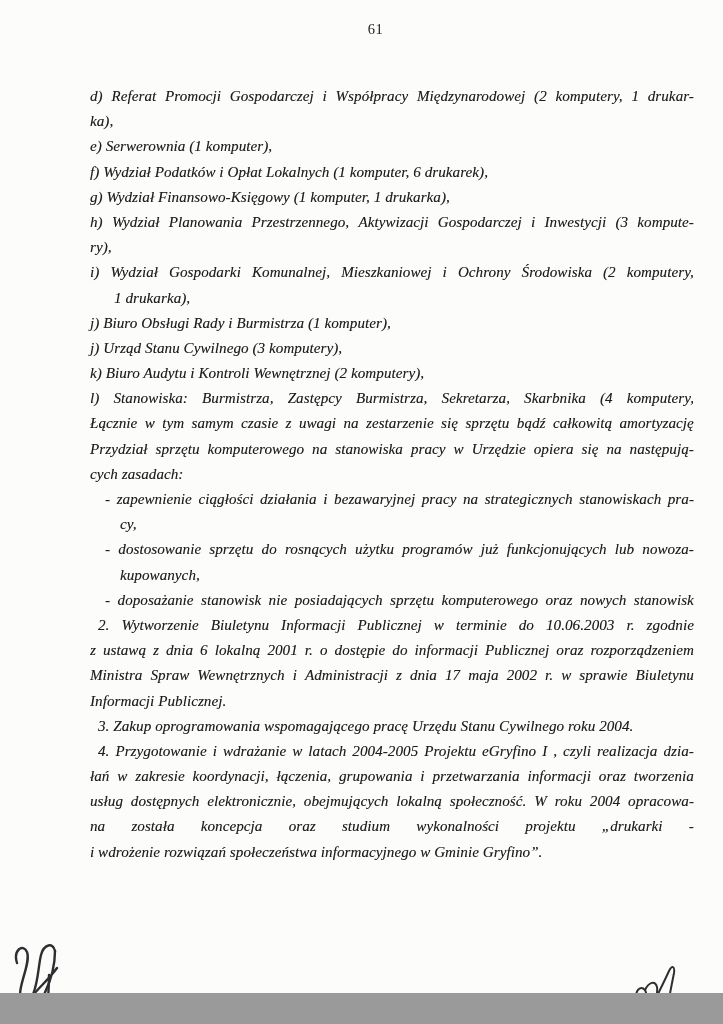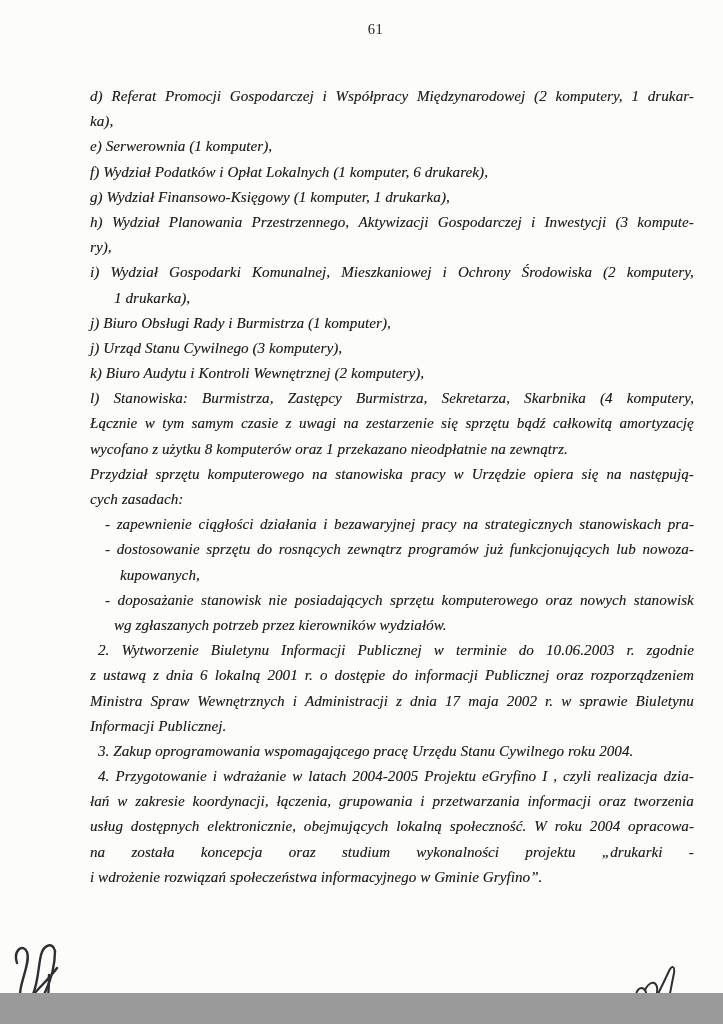--- a/index.html
+++ b/index.html
@@ -139,21 +139,20 @@
         <span>z</span>
         <span>uwagi</span>
         <span>na</span>
         <span>zestarzenie</span>
         <span>się</span>
         <span>sprzętu</span>
         <span>bądź</span>
         <span>całkowitą</span>
         <span>amortyzację</span>
       </div>
-      <div class="line ind0">wycofano z użytku 8 komputerów oraz 1 przekazano nieodpłatnie na zewnątrz.</div>
       <div class="line just ind0">
         <span>Przydział</span>
         <span>sprzętu</span>
         <span>komputerowego</span>
         <span>na</span>
         <span>stanowiska</span>
         <span>pracy</span>
         <span>w</span>
         <span>Urzędzie</span>
         <span>opiera</span>
@@ -168,47 +167,47 @@
         <span>ciągłości</span>
         <span>działania</span>
         <span>i</span>
         <span>bezawaryjnej</span>
         <span>pracy</span>
         <span>na</span>
         <span>strategicznych</span>
         <span>stanowiskach</span>
         <span>pra-</span>
       </div>
+      <div class="line ind4">cy,</div>
       <div class="line just ind2">
         <span>-</span>
         <span>dostosowanie</span>
         <span>sprzętu</span>
         <span>do</span>
         <span>rosnących</span>
-        <span>zewnątrz</span>
+        <span>użytku</span>
         <span>programów</span>
         <span>już</span>
         <span>funkcjonujących</span>
         <span>lub</span>
         <span>nowoza-</span>
       </div>
       <div class="line ind4">kupowanych,</div>
       <div class="line just ind2">
         <span>-</span>
         <span>doposażanie</span>
         <span>stanowisk</span>
         <span>nie</span>
         <span>posiadających</span>
         <span>sprzętu</span>
         <span>komputerowego</span>
         <span>oraz</span>
         <span>nowych</span>
         <span>stanowisk</span>
       </div>
-      <div class="line ind3">wg zgłaszanych potrzeb przez kierowników wydziałów.</div>
       <div class="line just ind1">
         <span>2.</span>
         <span>Wytworzenie</span>
         <span>Biuletynu</span>
         <span>Informacji</span>
         <span>Publicznej</span>
         <span>w</span>
         <span>terminie</span>
         <span>do</span>
         <span>10.06.2003</span>

